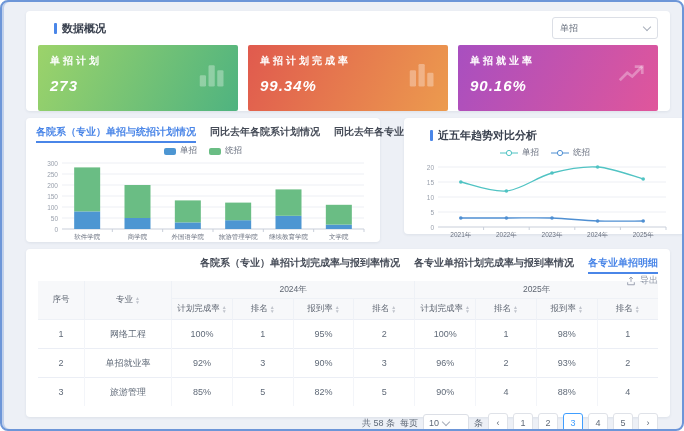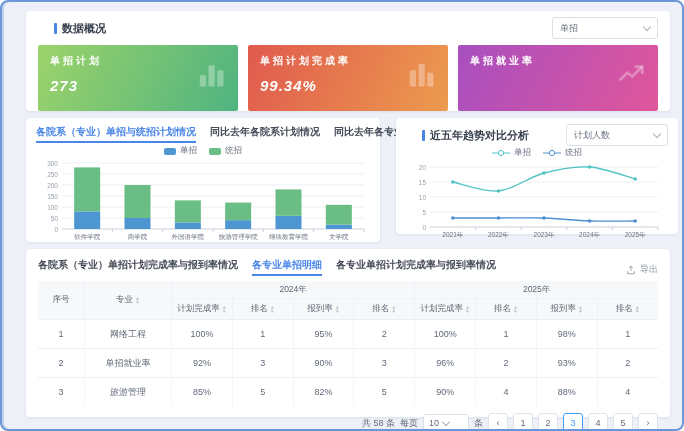--- a/index.html
+++ b/index.html
@@ -16,31 +16,31 @@
   .select.w90{width:90px;} .select.w86{width:86px;}
   .chev{width:5px;height:5px;border-right:1px solid #a8aeba;border-bottom:1px solid #a8aeba;
     transform:rotate(45deg);margin-top:-3px;}
   .cards{display:flex;gap:10px;margin-top:7px;}
   .kpi-card{position:relative;flex:1;height:66px;border-radius:2px;padding:9px 12px;box-sizing:border-box;
     color:#fff;overflow:hidden;}
   .kpi-label{font-size:10px;font-weight:700;letter-spacing:3px;}
   .kpi-value{font-size:15px;font-weight:700;font-style:italic;margin-top:9px;letter-spacing:1px;}
   .kpi-icon{position:absolute;right:12px;top:14px;width:30px;height:30px;color:rgba(255,255,255,.32);}
   .kpi-icon svg{width:100%;height:100%;}
-  .mid-row{display:flex;gap:16px;margin-bottom:7px;}
+  .mid-row{display:flex;gap:24px;margin-bottom:7px;}
   .chart-panel-l{width:354px;height:124px;padding:7px 10px;}
   .chart-panel-r{width:282px;height:116px;padding:7px 10px;}
   .tabs{display:flex;gap:14px;align-items:flex-end;height:18px;}
   .tab{font-size:10px;font-weight:700;color:#454b57;padding-bottom:4px;cursor:pointer;white-space:nowrap;}
   .tab.active{color:#4a86e8;border-bottom:2px solid #4a86e8;padding-bottom:2px;}
   .legend{display:flex;justify-content:center;align-items:center;gap:12px;height:12px;margin:2px 0;}
   .lg-item{display:flex;align-items:center;gap:4px;font-size:8.5px;color:#6b7280;cursor:pointer;}
   .lg-swatch{width:12px;height:7px;border-radius:2px;display:inline-block;}
   .bottom-panel{height:168px;padding:7px 12px;}
-  .tabs-row{display:flex;justify-content:space-between;align-items:flex-end;height:20px;}
+  .tabs-row{display:flex;justify-content:space-between;align-items:flex-end;height:20px;flex-direction:column;}
   .export{display:flex;align-items:center;gap:4px;font-size:9px;color:#8b93a3;cursor:pointer;}
   .export svg{width:10px;height:10px;}
   table{width:100%;border-collapse:collapse;margin-top:5px;table-layout:fixed;}
   thead tr{background:#f7f8fa;}
   th{font-size:8.5px;font-weight:400;color:#5f6672;border-right:1px solid #eef1f6;}
   tr.yr-row th{height:15px;border-bottom:1px solid #eef1f6;}
   tr.sub-row th{height:18px;}
   td{height:26px;text-align:center;font-size:9px;color:#606a78;border-top:1px solid #ebeef5;
     border-right:1px solid #f3f5f9;}
   th:last-child,td:last-child{border-right:none;}
@@ -86,20 +86,21 @@
           <div class="kpi-label">单招计划完成率</div>
           <div class="kpi-value">99.34%</div>
           <span class="kpi-icon"><svg viewBox="0 0 24 24" fill="currentColor">
               <rect x="3" y="9" width="5" height="13" rx="1"></rect>
               <rect x="10" y="4" width="5" height="18" rx="1"></rect>
               <rect x="17" y="11" width="5" height="11" rx="1"></rect>
             </svg></span>
         </div>
         <div class="kpi-card" style="background: linear-gradient(115deg, rgb(168, 79, 192), rgb(224, 86, 155));">
           <div class="kpi-label">单招就业率</div>
+          <div class="kpi-value">90.16%</div>
           <span class="kpi-icon"><svg viewBox="0 0 24 24" fill="none" stroke="currentColor" stroke-width="2.2">
               <polyline points="3,17 9,11 13,14 21,6"></polyline>
               <polyline points="15,6 21,6 21,12"></polyline>
             </svg></span>
         </div>
       </div>
   </section>
 
   <div class="mid-row">
     <section class="panel chart-panel-l">
@@ -159,24 +160,20 @@
           <line x1="328" y1="70" x2="328" y2="73" stroke="#c9cfda" stroke-width="1"></line>
         </svg>
     </section>
 
     <section class="panel chart-panel-r">
       <div class="panel-head">
         <div class="sec-title">
           <span class="tbar"></span>
           <span>近五年趋势对比分析</span>
         </div>
-        <div class="select w86">
-          <span>计划人数</span>
-          <span class="chev"></span>
-        </div>
       </div>
       <div class="legend" id="line-legend">
           <span class="lg-item">
             <svg width="18" height="8">
               <line x1="0" y1="4" x2="18" y2="4" stroke="#50c3c3" stroke-width="1"></line>
               <circle cx="9" cy="4" r="2.6" fill="#fff" stroke="#50c3c3" stroke-width="1"></circle>
             </svg>
             <span>单招</span>
           </span>
           <span class="lg-item">
@@ -221,22 +218,22 @@
           <circle cx="183.60000000000002" cy="60" r="1.8" fill="#4f8fd2"></circle>
           <circle cx="229.20000000000002" cy="60" r="1.8" fill="#4f8fd2"></circle>
         </svg>
     </section>
   </div>
 
   <section class="panel bottom-panel">
     <div class="tabs-row">
       <div class="tabs" id="detail-tabs">
           <span class="tab">各院系（专业）单招计划完成率与报到率情况</span>
+          <span class="tab">各专业单招计划完成率与报到率情况</span>
           <span class="tab active">各专业单招明细</span>
-          <span class="tab">各专业单招计划完成率与报到率情况</span>
         </div>
       <div class="export">
         <svg viewBox="0 0 12 12" fill="none" stroke="currentColor" stroke-width="1">
           <path d="M2 7.5 V10.5 H10 V7.5"></path>
             <path d="M6 1.5 V7"></path>
             <path d="M3.8 3.4 L6 1.2 L8.2 3.4"></path>
         </svg>
         <span>导出</span>
       </div>
     </div>

